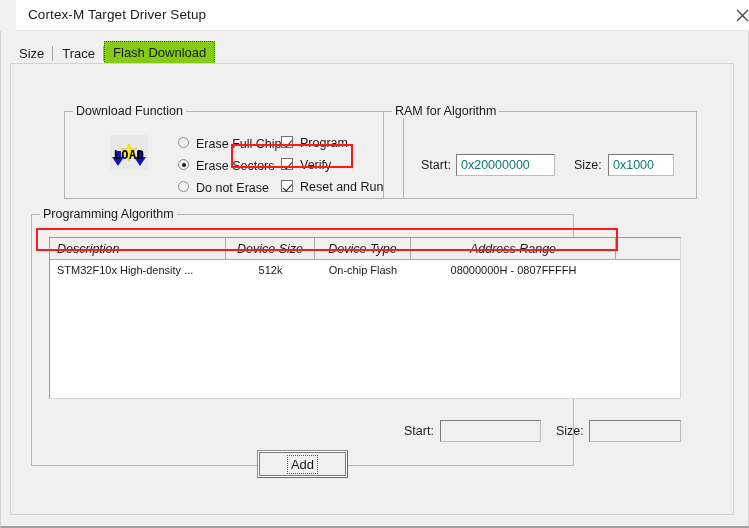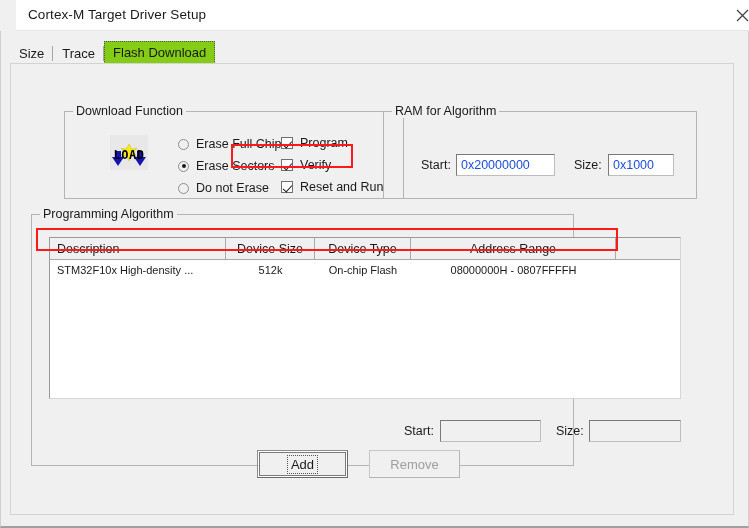--- a/index.html
+++ b/index.html
@@ -154,21 +154,20 @@
     color: #000000;
     letter-spacing: 0.5px;
     text-align: center;
     line-height: 11px;
   }
 
   
   .radio-row, .check-row {
     position: absolute;
     display: flex;
-    align-items: center;
     font-size: 12.5px;
     color: #1a1a1a;
     white-space: nowrap;
     cursor: default;
   }
   .rd {
     width: 11px; height: 11px;
     border-radius: 50%;
     border: 1px solid #8d8d8d;
     background: #f0f0f0;
@@ -206,21 +205,21 @@
 
   
   .field {
     position: absolute;
     background: #ffffff;
     border: 1px solid #7a7a7a;
     border-right-color: #bdbdbd;
     border-bottom-color: #bdbdbd;
     box-sizing: border-box;
     font-size: 12.5px;
-    color: #1d4ed8;
+    color: #0f766e;
     line-height: 20px;
     padding-left: 4px;
     white-space: nowrap;
     overflow: hidden;
     cursor: text;
   }
   .field.disabled {
     background: #f0f0f0;
     color: #7c7c7c;
   }
@@ -257,20 +256,21 @@
     color: #1a1a1a;
     display: flex;
     align-items: center;
     box-sizing: border-box;
     height: 21px;
     background: #f0f0f0;
     border-right: 1px solid #a9a9a9;
     cursor: default;
     overflow: hidden;
     white-space: nowrap;
+    font-style: italic;
   }
   .lv-row {
     display: flex;
     height: 21px;
     align-items: center;
     background: #ffffff;
   }
   .lv-td {
     font-size: 11px;
     color: #1a1a1a;
@@ -432,23 +432,20 @@
         <div class="flabel" style="left:372px; top:209px;">Start:</div>
         <div class="field disabled" style="left:408px; top:205px; width:101px; height:22px;"></div>
 
         <div class="flabel" style="left:524px; top:209px;">Size:</div>
         <div class="field disabled" style="left:557px; top:205px; width:92px; height:22px;"></div>
       </div>
 
       <div class="btn focus" style="left:246px; top:386px; width:91px; height:28px;">
         <span class="lbl">Add</span>
       </div>
-      <div class="btn disabled" style="left:358px; top:386px; width:91px; height:28px;">
-        <span class="lbl">Remove</span>
-      </div>
 
     </div>
   </div>
 
   <div class="redbox" style="left:231px; top:144px; width:122px; height:24px;"></div>
   <div class="redbox" style="left:36px; top:228px; width:582px; height:23px;"></div>
 
 </div>
 
 </body></html>

